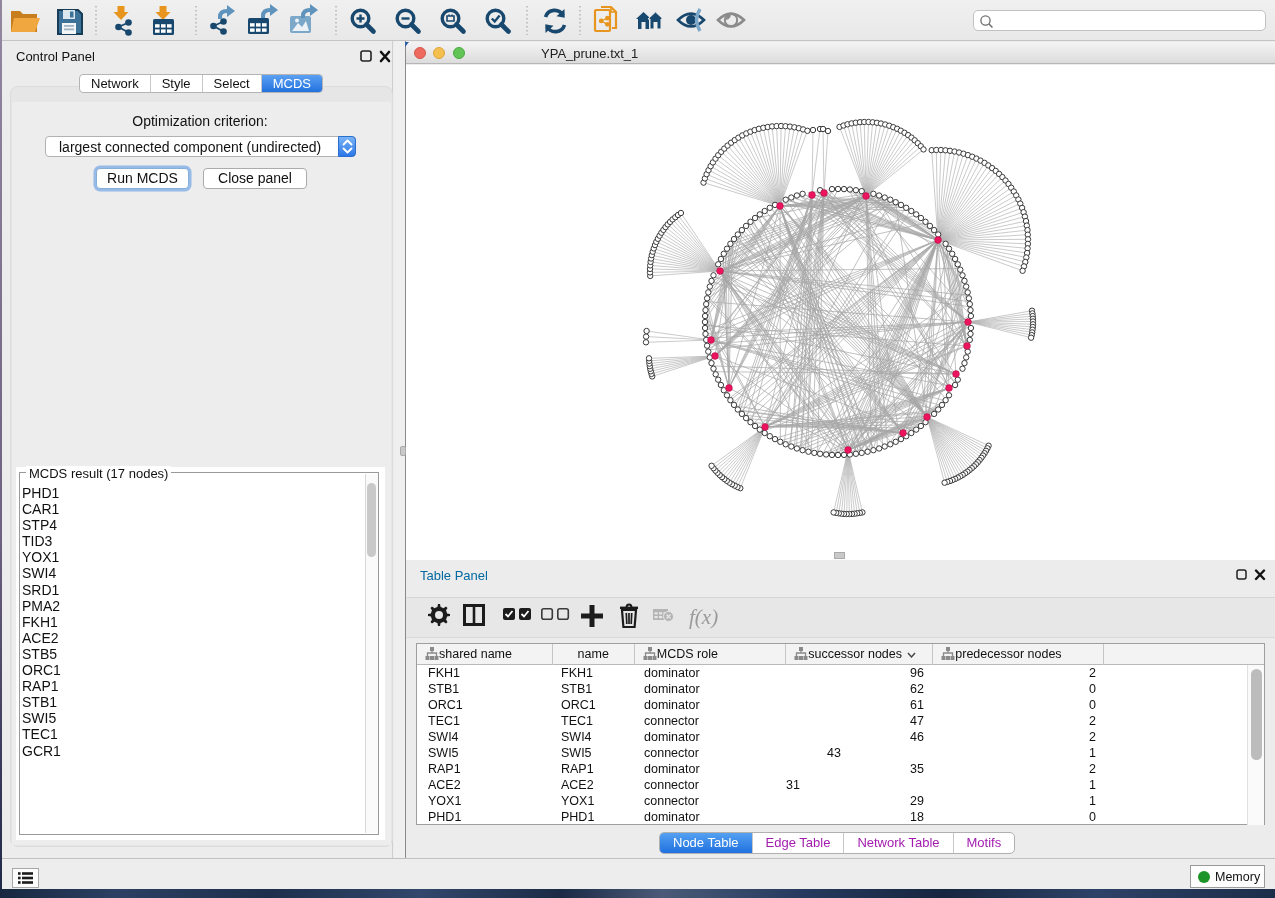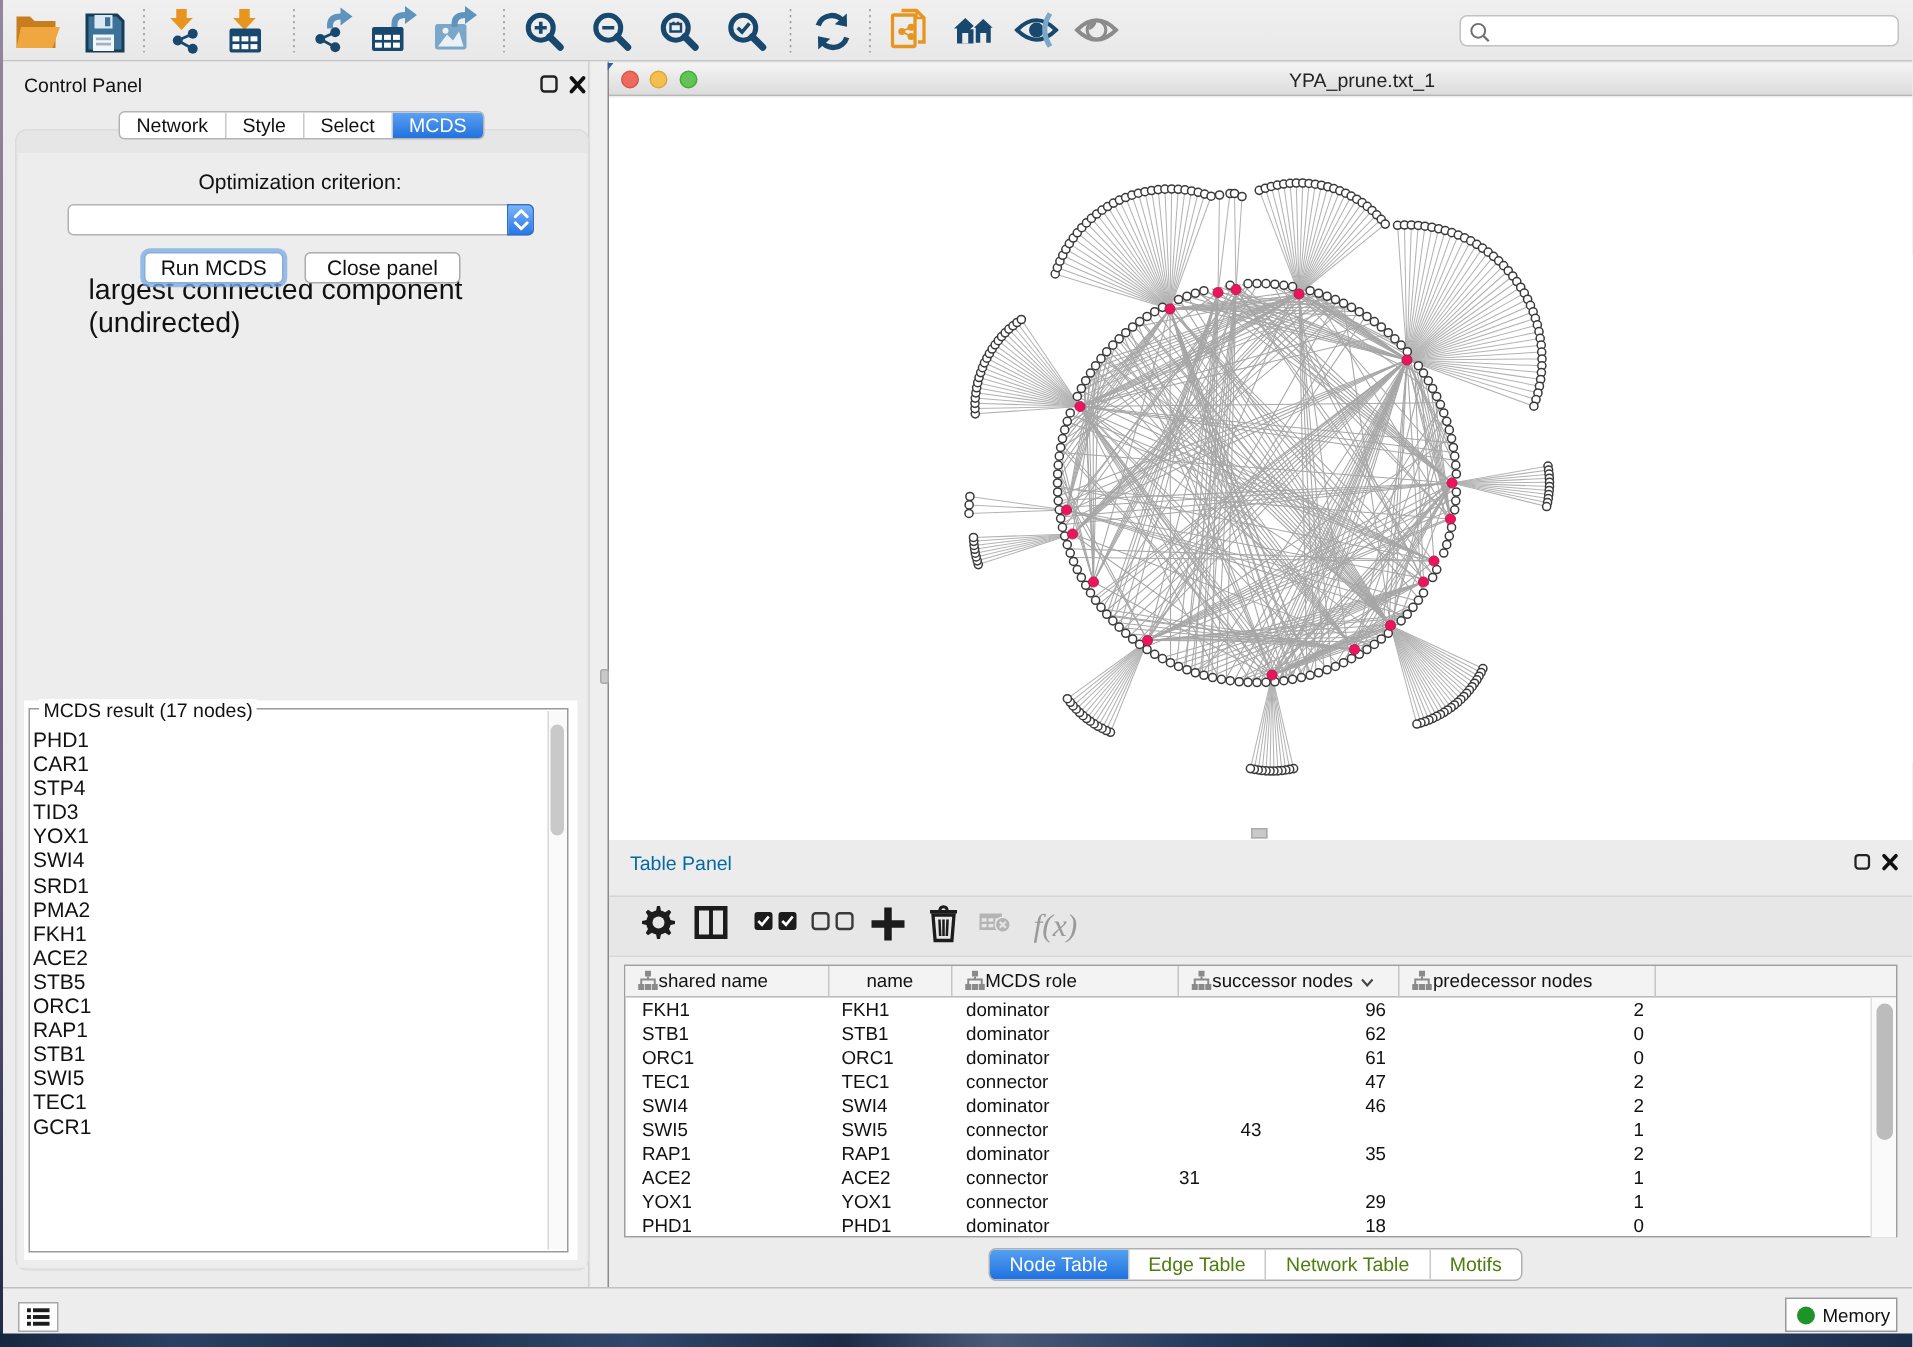--- a/index.html
+++ b/index.html
@@ -14,55 +14,55 @@
 #cpanel { left:2px; top:41px; width:391px; height:817px; background:#ececec; border-right:1px solid #cfcfcf; }
 #cpanel-splitter { left:394px; top:41px; width:12px; height:817px; background:#efefef; border-right:1px solid #8a8a8a; }
 #cp-title { left:16px; top:49px; font-size:13px; color:#111; }
 #cp-recess { left:10px; top:86px; width:383px; height:761px; background:#e6e6e6; border:1px solid #dcdcdc; border-radius:8px; }
 #cp-recess-in { left:12px; top:102px; width:379px; height:743px; background:#ededed; }
 #cp-tabs { left:79px; top:74px; height:19px; display:flex; font-size:13px; border:1px solid #b4b4b4; border-radius:4px; background:#fff; overflow:hidden; }
 .cp-tab { padding:0 11px; line-height:18px; color:#111; border-right:1px solid #c8c8c8; }
 .cp-tab.sel { background:linear-gradient(#5ba0f2,#2272de); color:#fff; border-right:none; }
 #opt-label { left:0px; top:113px; width:400px; text-align:center; font-size:14px; color:#111; }
 #dropdown { left:45px; top:136px; width:311px; height:21px; background:#fff; border:1px solid #b2b2b2; border-radius:4px; }
-#dropdown .txt { position:absolute; left:13px; top:2px; font-size:19px; color:#111;margin-top:44px; }
+#dropdown .txt { position:absolute; left:13px; top:2px; font-size:14px; color:#111; }
 #dd-cap { position:absolute; right:-1px; top:-1px; width:18px; height:21px; border-radius:0 4px 4px 0; background:linear-gradient(#7ab4f7,#2a77e8); border:1px solid #2a6fd0; }
 .btn { position:absolute; height:21px; background:#fff; border:1px solid #ababab; border-radius:4px; font-size:14px; color:#111; text-align:center; line-height:19px; }
 #btn-run { left:96px; top:168px; width:93px; box-shadow:0 0 0 2.5px rgba(120,170,230,.75); border-color:#88aed6; }
 #btn-close { left:203px; top:168px; width:104px; }
 #fieldset-bg { left:16px; top:467px; width:369px; height:373px; background:#fff; }
 #fs-border { left:19px; top:472px; width:360px; height:363px; border:1px solid #9a9a9a; }
 #fs-legend { left:26px; top:466px; background:#fff; padding:0 3px; font-size:13px; color:#111; }
 #fs-list { left:22px; top:485px; font-size:14px; color:#111; line-height:16.1px; }
 #fs-scroll { left:365px; top:474px; width:13px; height:359px; background:#fafafa; border-left:1px solid #d8d8d8; }
 #fs-thumb { left:367px; top:483px; width:9px; height:74px; background:#c9c9c9; border-radius:5px; }
 #statusbar { left:2px; top:858px; width:1273px; height:32px; background:#ededed; border-top:1px solid #c0c0c0; }
 #sb-btn { left:12px; top:868px; width:27px; height:20px; background:#fdfdfd; border:1px solid #a8a8a8; }
 #mem-btn { left:1190px; top:865px; width:75px; height:23px; background:#fdfdfd; border:1px solid #9a9a9a; }
 #mem-dot { left:1198px; top:871px; width:12px; height:12px; border-radius:50%; background:#1d9428; }
 #mem-txt { left:1215px; top:870px; font-size:12.5px; color:#111; }
 #nettitle { left:406px; top:42px; width:869px; height:22px; background:linear-gradient(#f4f4f4,#dcdcdc); border-bottom:1px solid #b6b6b6; }
-#nettitle .t { position:absolute; left:135px; right:0; top:4px; text-align:center; font-size:13px; color:#222; }
+#nettitle .t { position:absolute; left:135px; right:0; top:4px; text-align:left; font-size:13px; color:#222; }
 .light { position:absolute; top:47px; width:12px; height:12px; border-radius:50%; }
 #netcanvas { left:406px; top:65px; width:869px; height:495px; background:#fff; }
 #net-vthumb { left:400px; top:446px; width:6px; height:10px; background:#c9c9c9; border:1px solid #aaa; border-radius:2px; }
 #net-hthumb { left:834px; top:552px; width:11px; height:7px; background:#c9c9c9; border:1px solid #aaa; }
 #tpanel { left:406px; top:560px; width:869px; height:298px; background:#ececec; }
 #tp-title { left:420px; top:568px; font-size:13px; color:#0369a1; }
 #tp-toolbar { left:406px; top:597px; width:869px; height:41px; background:#e7e7e7; border-top:1px solid #d5d5d5; border-bottom:1px solid #dadada; }
 #tbl { left:416px; top:643px; width:849px; height:182px; background:#fff; border:1px solid #9e9e9e; }
 #tbl-head { position:absolute; left:0; top:0; width:847px; height:21px; background:#f3f3f3; border-bottom:1px solid #b9b9b9; font-size:12.5px; color:#111; }
 .th { position:absolute; top:0; height:21px; border-right:1px solid #c6c6c6; }
 .th .lbl { position:absolute; left:22px; right:2px; text-align:left; top:3px; white-space:nowrap; }
 .th .lbl2 { position:absolute; left:0; right:0; text-align:center; top:3px; }
 .trow { position:absolute; font-size:12.5px; color:#111; height:16px; }
 #tbl-scroll { position:absolute; right:0; top:21px; width:17px; height:160px; background:#fafafa; border-left:1px solid #e0e0e0; }
 #tbl-thumb { position:absolute; left:3px; top:4px; width:11px; height:91px; background:#bcbcbc; border-radius:6px; }
 #btabs { left:659px; top:832px; height:22px; display:flex; font-size:13px; border:1px solid #b0b0b0; border-radius:5px; background:#fff; overflow:hidden; }
-.btab { padding:0 13px; line-height:20px; color:#4d7c0f; border-right:1px solid #c8c8c8; }
+.btab { padding:0 13px; line-height:20px; color:#a21caf; border-right:1px solid #c8c8c8; }
 .btab:last-child { border-right:none; }
 .btab.sel { background:linear-gradient(#54a0f0,#1f71e0); color:#fff; }
 </style>
 </head>
 <body>
 <div class="abs" id="desk-left"></div>
 <div class="abs" id="toolbar"></div>
 
 <svg class="abs" style="left:2px;top:0;width:1273px;height:41px" viewBox="0 0 1273 41">
 <defs>

